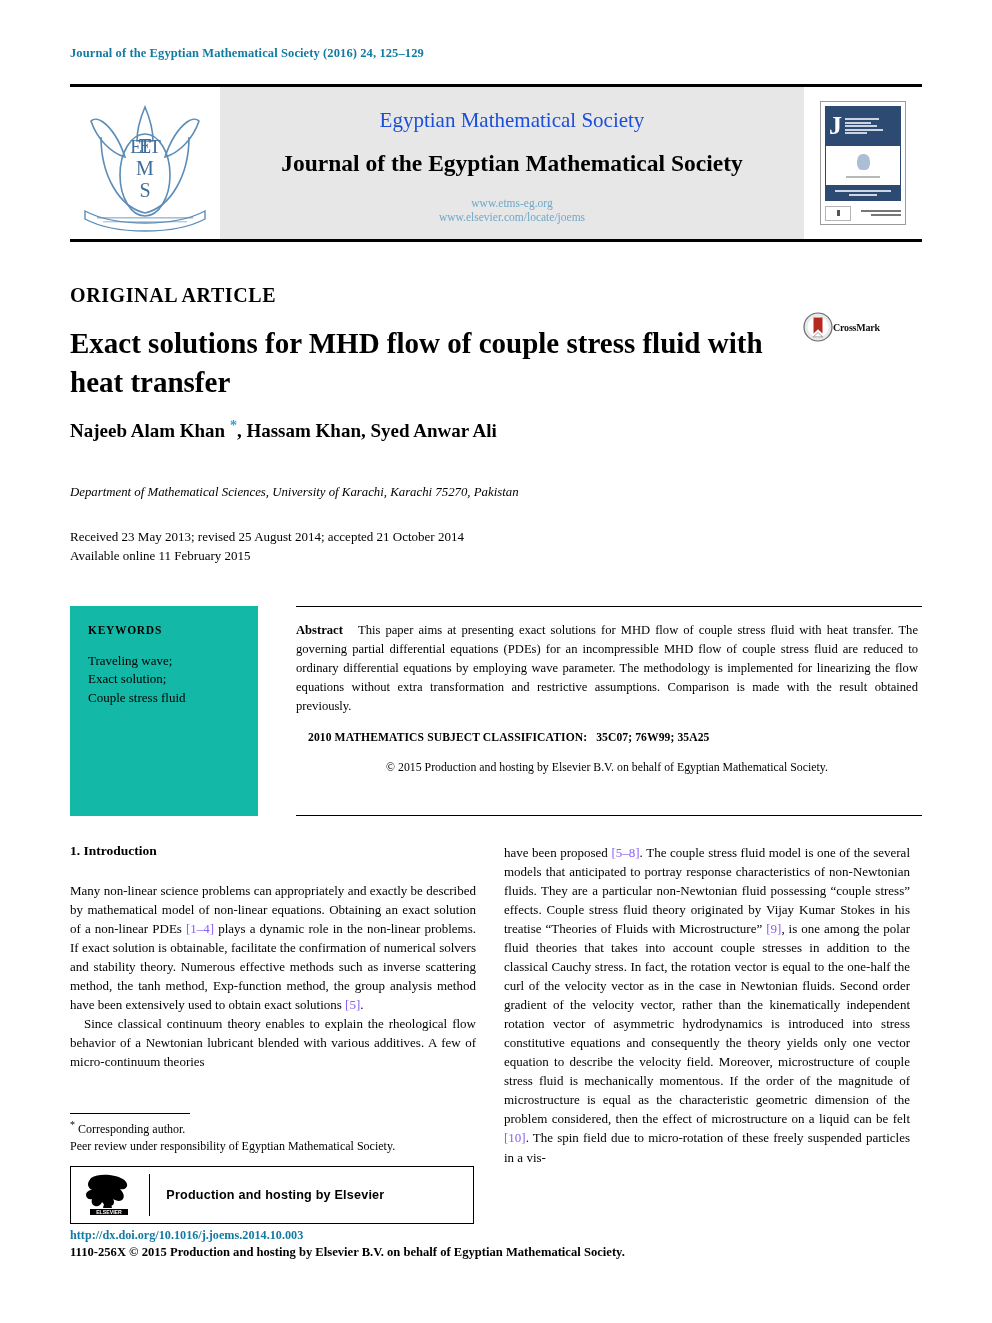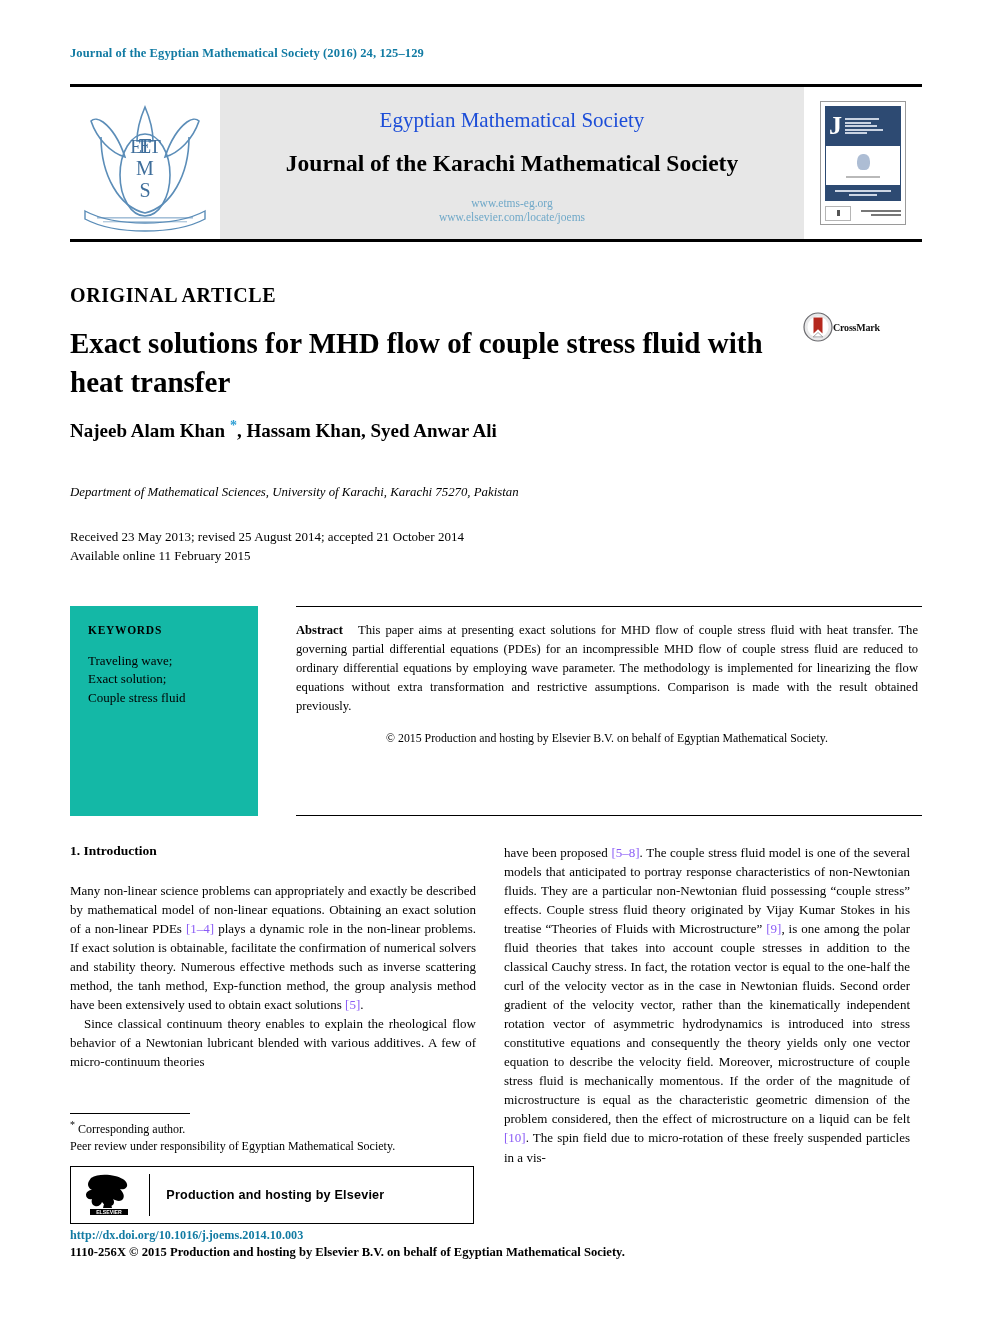--- a/index.html
+++ b/index.html
@@ -403,21 +403,21 @@
         <path d="M4 116 C34 132 94 132 124 116 L124 124 C94 140 34 140 4 124 Z" fill="#ffffff" stroke="#5B8DB8" stroke-width="1.4"></path>
         <g fill="#5B8DB8">
           <rect x="16" y="122" width="96" height="1.6" opacity="0.55"></rect>
           <rect x="22" y="126" width="84" height="1.4" opacity="0.45"></rect>
         </g>
       </svg>
     </div>
 
     <div class="masthead-center">
       <div class="ms-soc">Egyptian Mathematical Society</div>
-      <div class="ms-journal">Journal of the Karachi Mathematical Society</div>
+      <div class="ms-journal">Journal of the Egyptian Mathematical Society</div>
       <div class="ms-urls">
         <div>www.etms-eg.org</div>
         <div>www.elsevier.com/locate/joems</div>
       </div>
     </div>
 
     <div class="masthead-cover">
       <div class="cover">
         <div class="cover-top">
           <span class="cover-J">J</span>
@@ -481,20 +481,23 @@
       <div class="kw-list">
         <div>Traveling wave;</div>
         <div>Exact solution;</div>
         <div>Couple stress fluid</div>
       </div>
     </div>
     <div class="abs-col">
       <div class="abs-text">
         <b>Abstract</b>&nbsp;&nbsp;&nbsp;<span>This paper aims at presenting exact solutions for MHD flow of couple stress fluid with heat transfer. The governing partial differential equations (PDEs) for an incompressible MHD flow of couple stress fluid are reduced to ordinary differential equations by employing wave parameter. The methodology is implemented for linearizing the flow equations without extra transformation and restrictive assumptions. Comparison is made with the result obtained previously.</span>
       </div>
+      <div class="msc">
+        <span>2010 MATHEMATICS SUBJECT CLASSIFICATION:</span>&nbsp;&nbsp;&nbsp;<span class="codes">35C07; 76W99; 35A25</span>
+      </div>
       <div class="copy">© 2015 Production and hosting by Elsevier B.V. on behalf of Egyptian Mathematical Society.</div>
     </div>
   </div>
 
   <div class="col col-left">
     <div class="sec-h">1. Introduction</div>
     <p class="body-p"><span>Many non-linear science problems can appropriately and exactly be described by mathematical model of non-linear equations. Obtaining an exact solution of a non-linear PDEs </span><span class="ref">[1–4]</span><span> plays a dynamic role in the non-linear problems. If exact solution is obtainable, facilitate the confirmation of numerical solvers and stability theory. Numerous effective methods such as inverse scattering method, the tanh method, Exp-function method, the group analysis method have been extensively used to obtain exact solutions </span><span class="ref">[5]</span><span>.</span></p>
     <p class="body-p">Since classical continuum theory enables to explain the rheological flow behavior of a Newtonian lubricant blended with various additives. A few of micro-continuum theories</p>
   </div>
 

